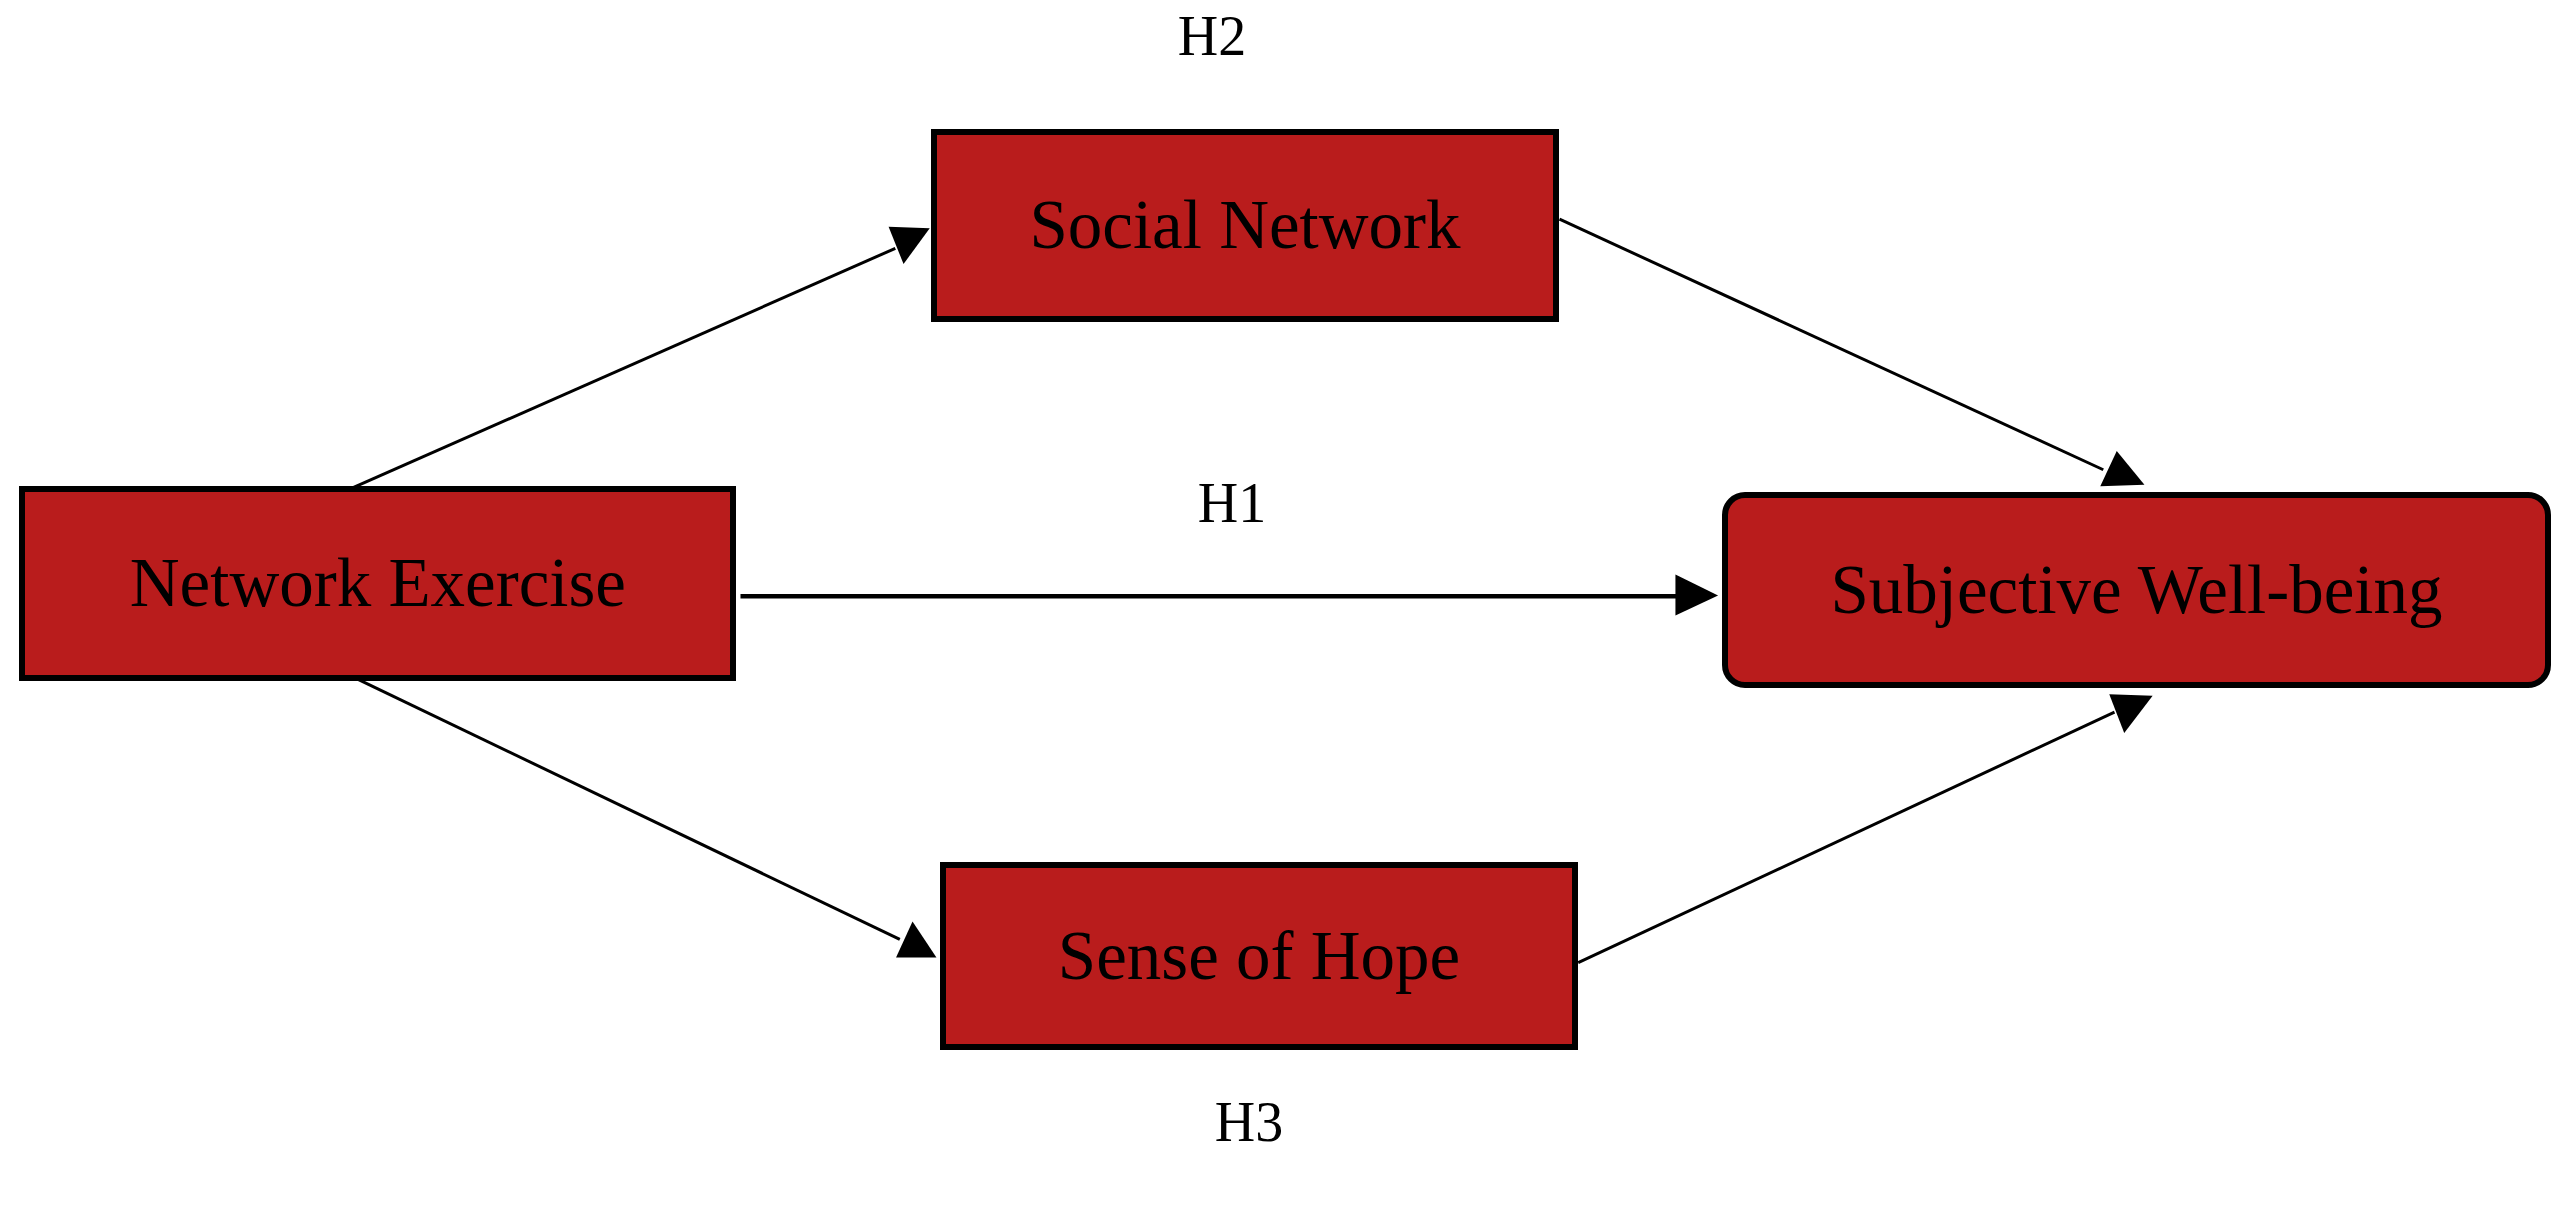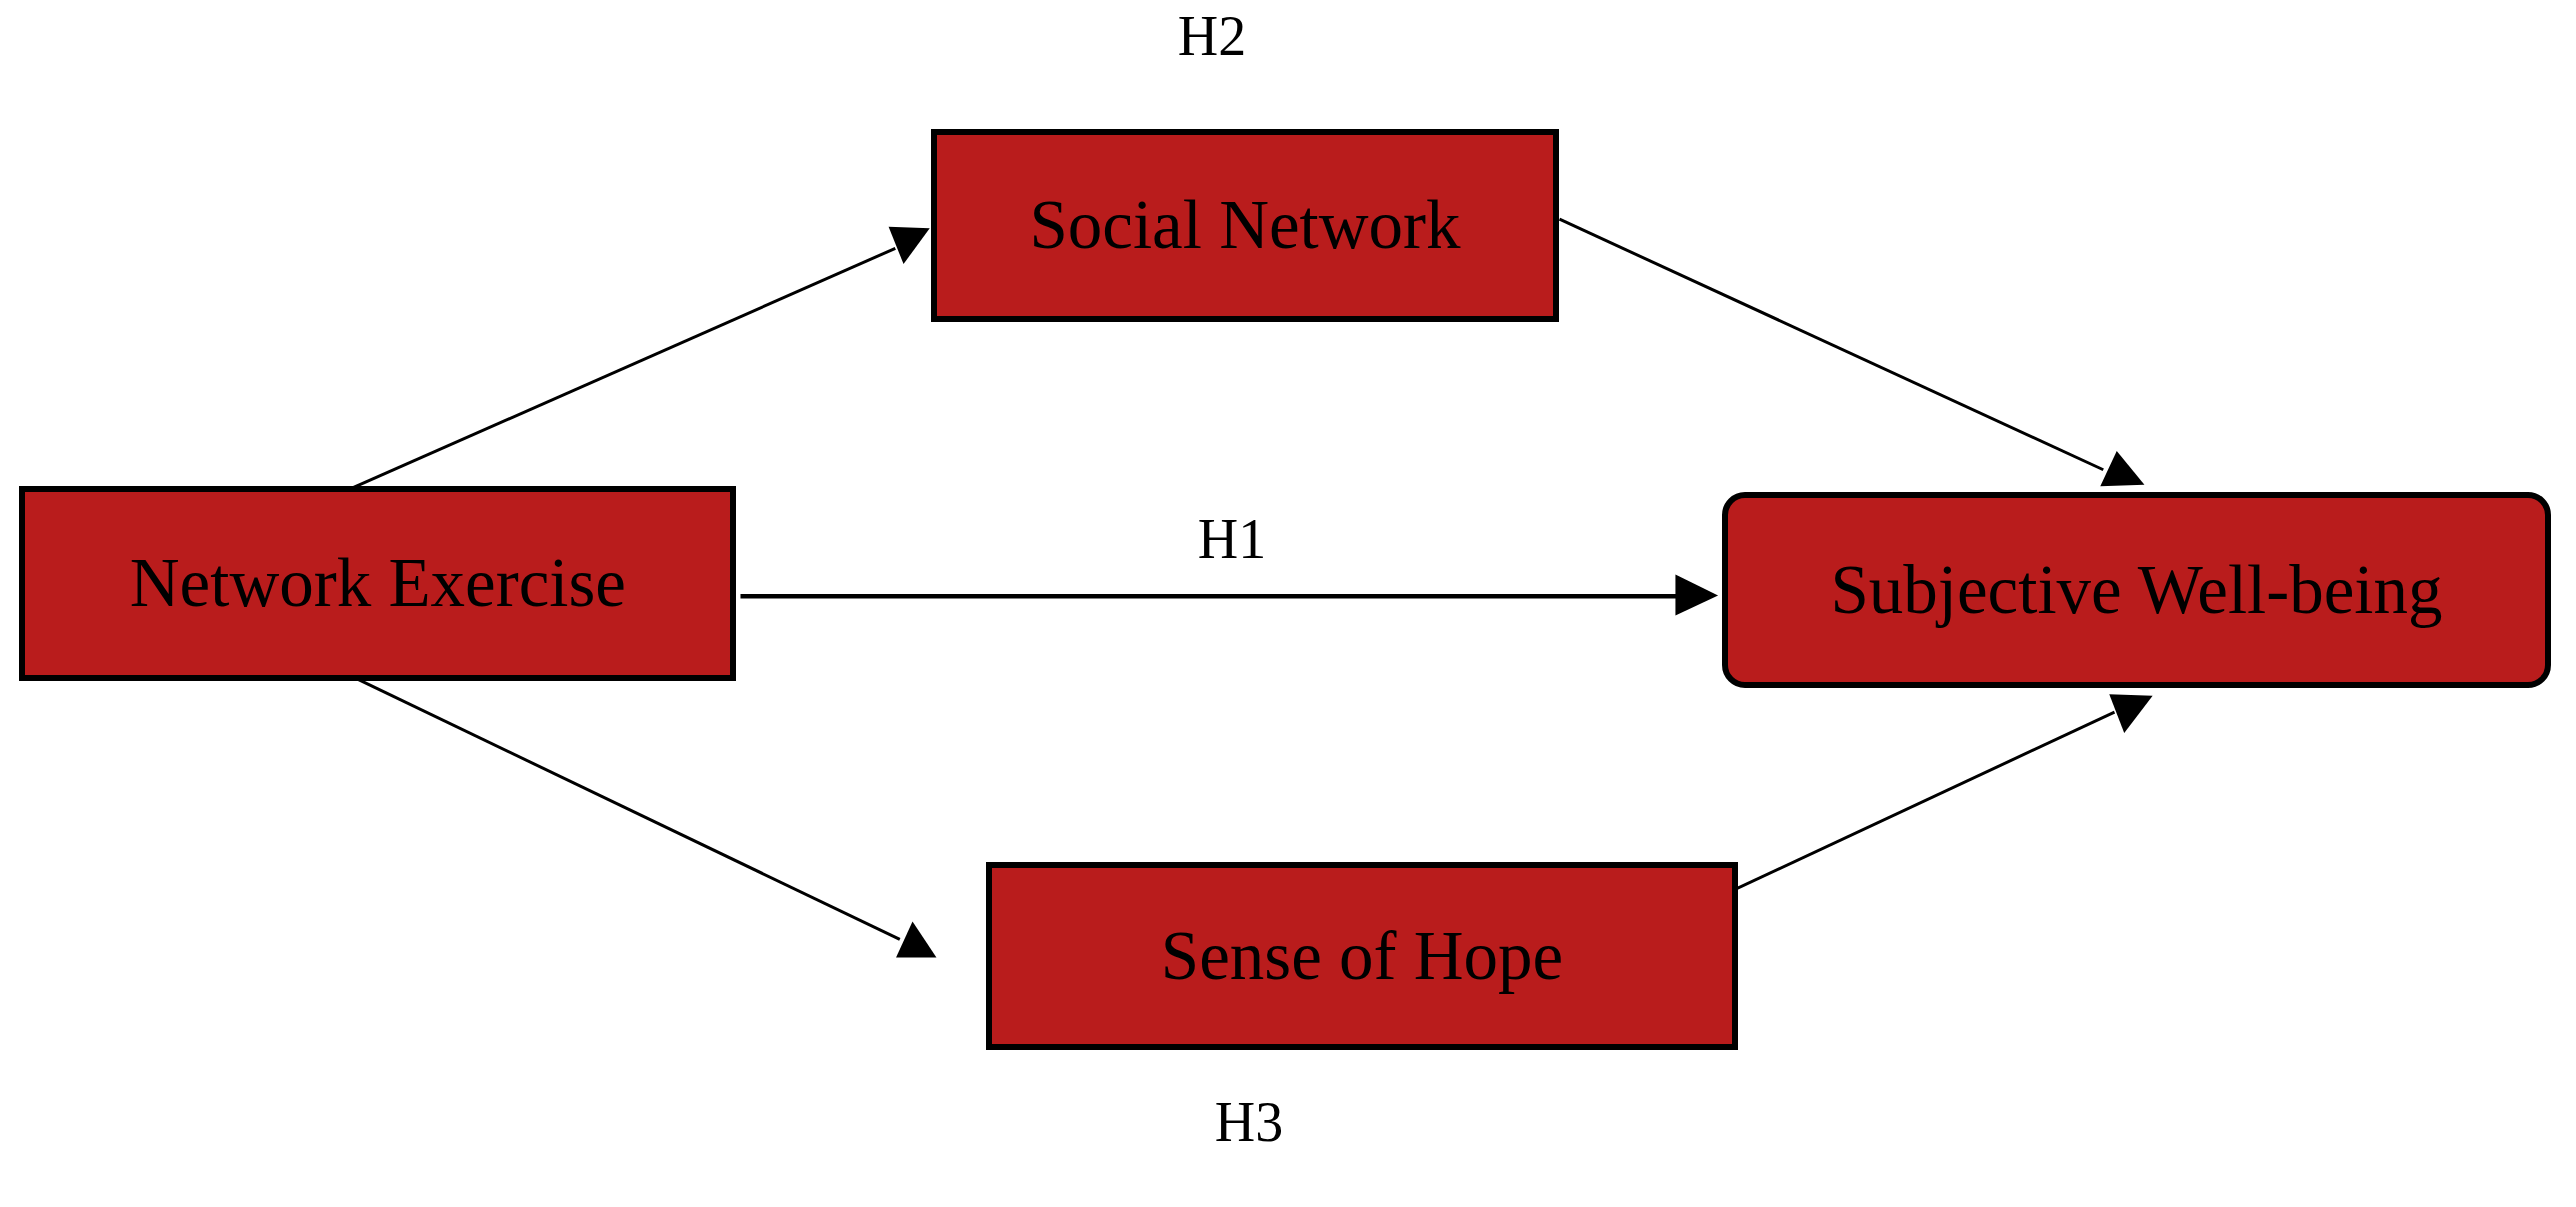--- a/index.html
+++ b/index.html
@@ -31,31 +31,31 @@
     display: flex;
     align-items: center;
     justify-content: center;
     font-size: 69px;
     line-height: 1;
     white-space: nowrap;
     text-align: right;
   }
   .node-pe  { left: 19.4px;   top: 486px;  width: 717px;  height: 195px; }
   .node-sn  { left: 931px; top: 129px;  width: 628px;  height: 193px; }
-  .node-sh  { left: 940px; top: 862px; width: 752px;  height: 188px; margin-left: 46px; }
+  .node-sh  { left: 940px; top: 862px; width: 638px;  height: 188px; }
   .node-swb { left: 1722px; top: 492px;  width: 829px; height: 196px; border-radius: 23px; }
   .hyp-label {
     position: absolute;
     transform: translateX(-50%);
     font-size: 56px;
     line-height: 1;
     white-space: nowrap;
   }
   .hyp-h2 { left: 1212px; top: 8.2px; }
-  .hyp-h1 { left: 1232px; top: 475px; margin-top: 36px; }
+  .hyp-h1 { left: 1232px; top: 475px; }
   .hyp-h3 { left: 1249px; top: 1094px; }
 </style>
 </head>
 <body>
 
 <div class="canvas">
 
   <svg class="arrow-layer" viewBox="0 0 3444 1615" xmlns="http://www.w3.org/2000/svg">
 
     <g>

